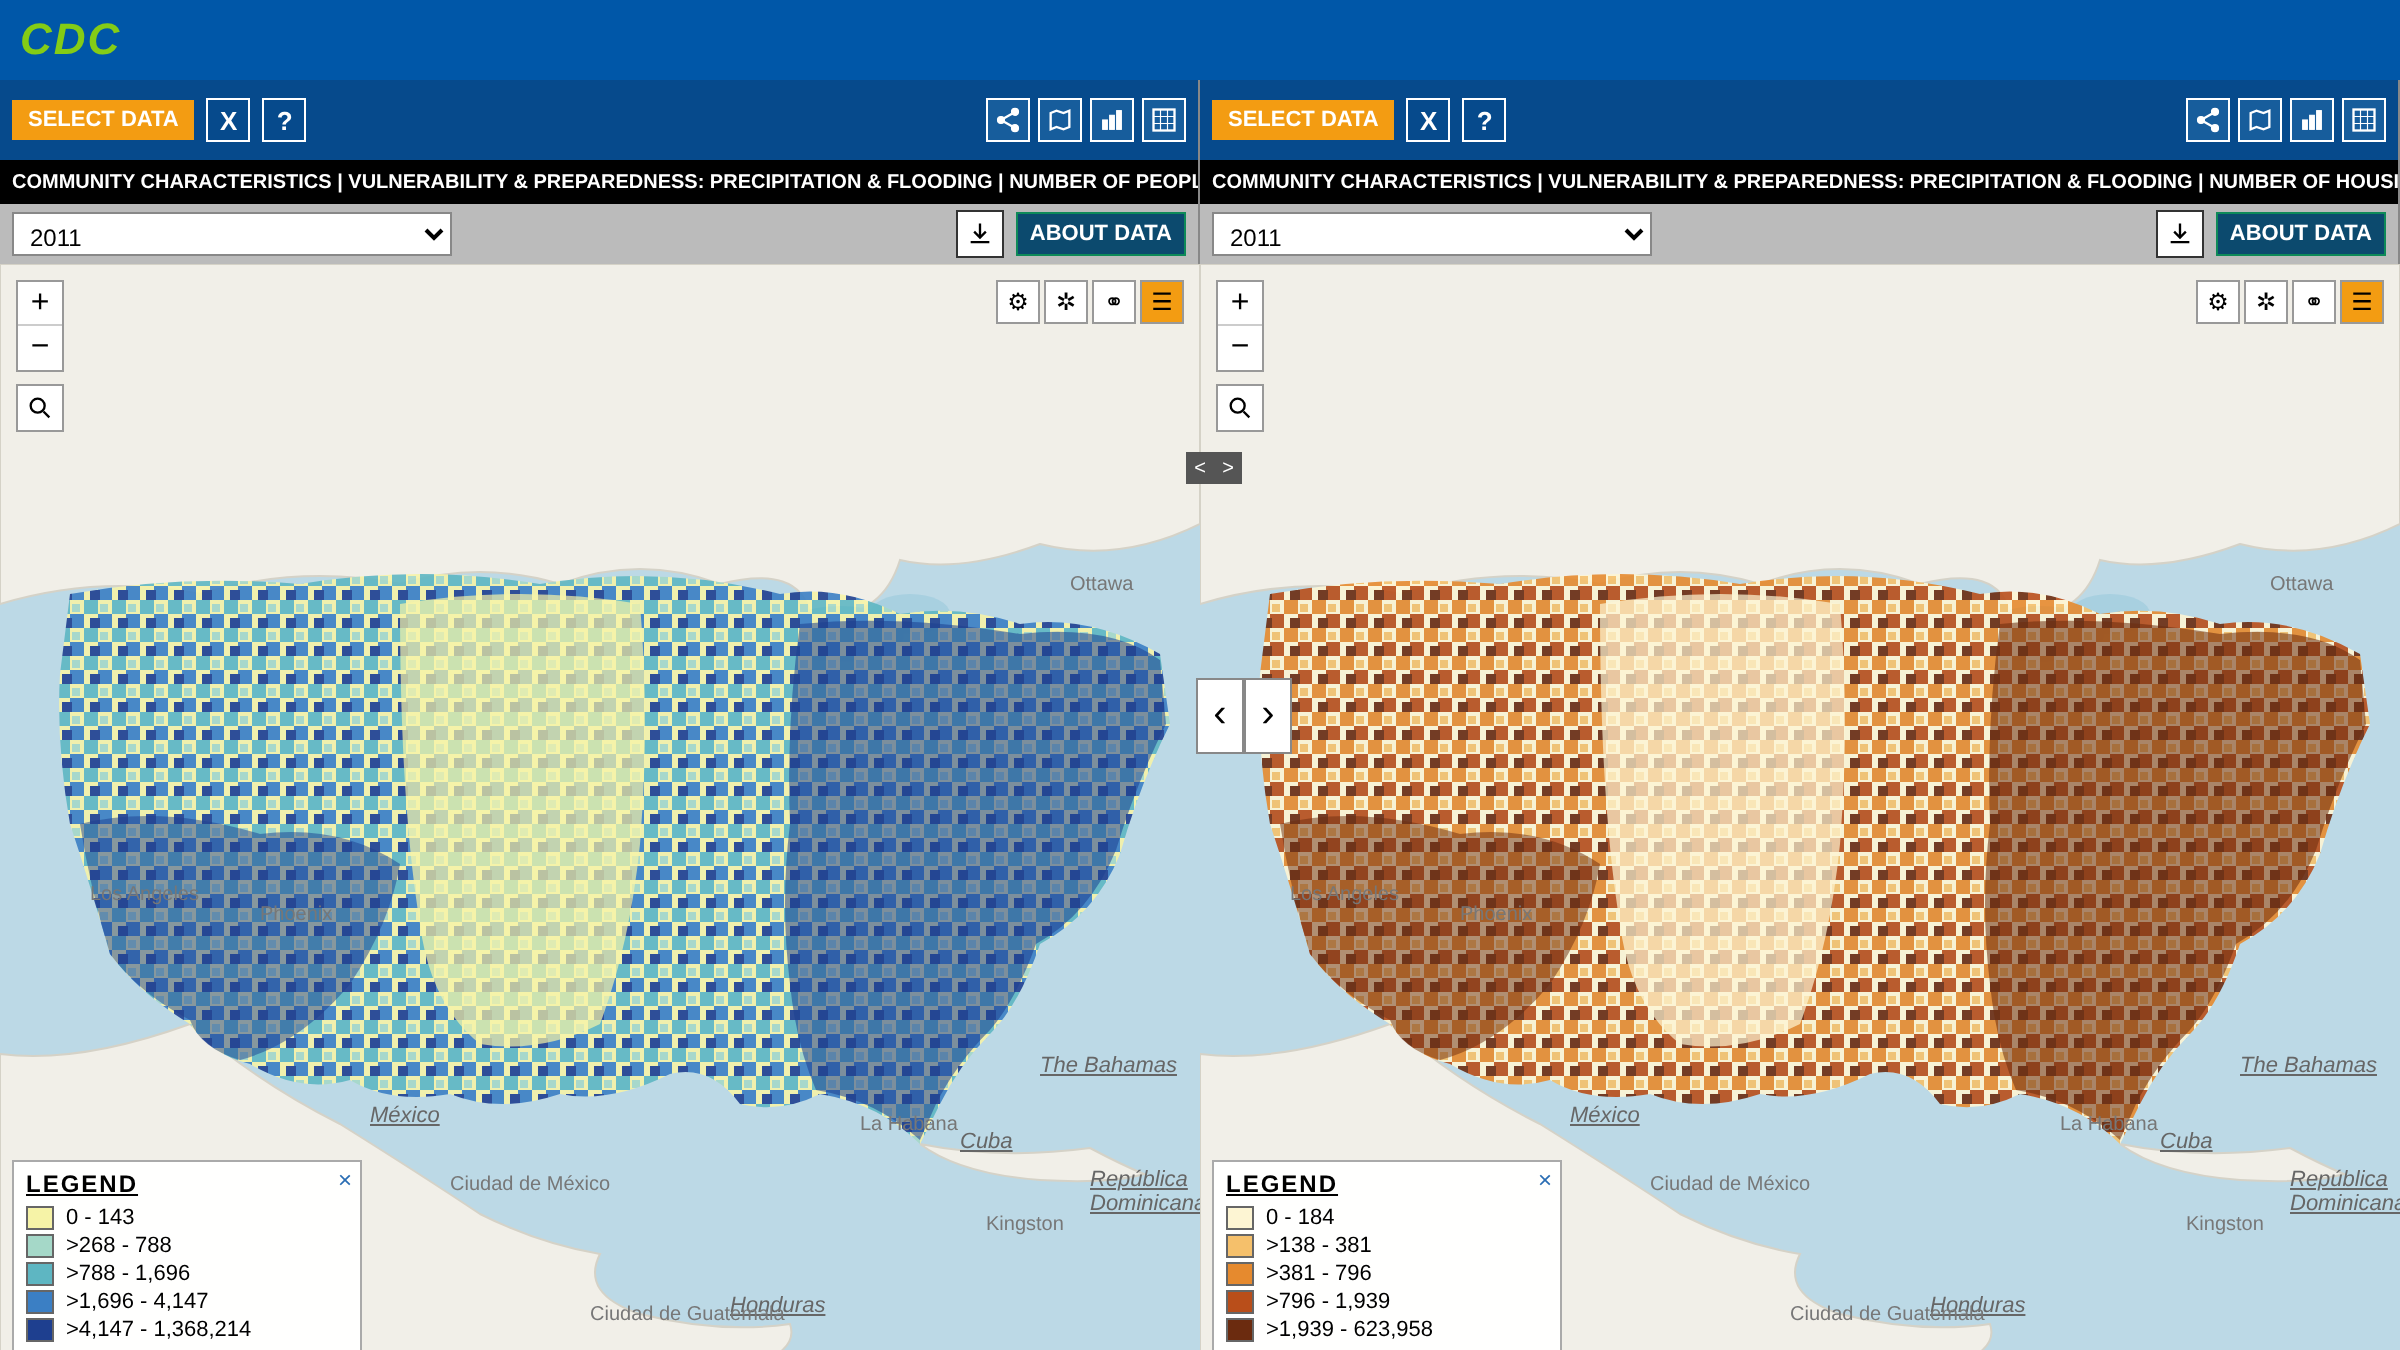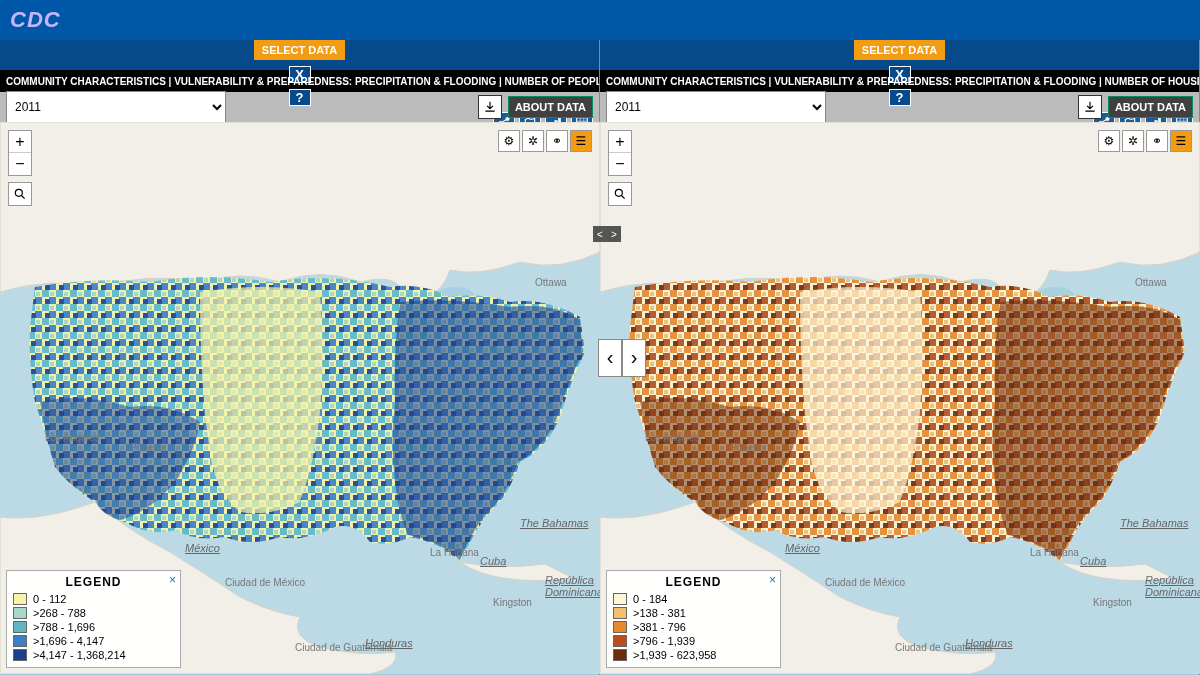--- a/index.html
+++ b/index.html
@@ -1,43 +1,43 @@
 <!DOCTYPE html>
 <html><head>
 <meta charset="utf-8">
 <style>
 * { box-sizing: border-box; margin: 0; padding: 0; }
 body { font-family: Arial, Helvetica, sans-serif; width: 1200px; height: 675px; overflow: hidden; background: #a5c7d9; }
-.header { background: #0057a8; color: #c4b5fd; height: 40px; display: flex; align-items: center; padding: 0 10px; position: relative; }
+.header { background: #0057a8; color: #84cc16; height: 40px; display: flex; align-items: center; padding: 0 10px; position: relative; }
 .cdc-logo { font-size: 22px; font-weight: bold; font-style: italic; letter-spacing: 1px; }
 .title { font-size: 14px; padding-left: 8px; }
 .disclaimer { position: absolute; right: 10px; top: 4px; font-size: 11px; text-decoration: underline; cursor: pointer; margin-top: 42px; }
 .dual { display: flex; height: 635px; position: relative; }
 .panel { width: 600px; height: 100%; border-right: 1px solid #888; position: relative; }
-.toolbar { background: #064a8c; height: 30px; display: flex; align-items: center; padding: 0 6px; gap: 6px; flex-direction: column; }
+.toolbar { background: #064a8c; height: 40px; display: flex; align-items: center; padding: 0 6px; gap: 6px; }
 .select-data { background: #f39c12; color: #fff; font-size: 11px; font-weight: bold; padding: 4px 8px; border: none; cursor: pointer; }
 .toolbtn { width: 22px; height: 22px; border: 1px solid #fff; background: #064a8c; color: #fff; display: flex; align-items: center; justify-content: center; font-size: 13px; font-weight: bold; cursor: pointer; }
 .toolbar-right { margin-left: auto; display: flex; gap: 4px; }
 .toolbar-icon { width: 22px; height: 22px; background: #175d9c; border: 1px solid #fff; display: flex; align-items: center; justify-content: center; cursor: pointer; }
 .toolbar-icon svg { width: 14px; height: 14px; fill: #fff; stroke: #fff; }
 .breadcrumb-bar { background: #000; color: #fff; font-size: 10px; font-weight: bold; padding: 4px 6px; height: 22px; white-space: nowrap; overflow: hidden; text-overflow: ellipsis; display: flex; align-items: center; }
 .filter-row { background: #bbb; height: 30px; display: flex; align-items: center; padding: 3px 6px; gap: 6px; }
-.year-select { width: 220px; height: 32px; border: 1px solid #888; font-size: 12px; background: #fff; padding: 4px 4px; }
+.year-select { width: 220px; height: 22px; border: 1px solid #888; font-size: 12px; background: #fff; padding: 4px 4px; }
 .download-btn { margin-left: auto; width: 24px; height: 24px; border: 1px solid #333; background: #fff; display: flex; align-items: center; justify-content: center; cursor: pointer; }
-.about-data { background: #404040; color: #fff; font-size: 11px; font-weight: bold; padding: 4px 6px; border: 1px solid #0e8a59; cursor: pointer; }
+.about-data { background: #0c4a6e; color: #fff; font-size: 11px; font-weight: bold; padding: 4px 6px; border: 1px solid #0e8a59; cursor: pointer; }
 .map-area { position: relative; width: 600px; height: 552px; background: #bcd9e6; overflow: hidden; }
 .zoom-ctrl { position: absolute; left: 8px; top: 8px; background: #fff; border: 1px solid #999; width: 24px; z-index: 5; }
 .zoom-ctrl div { height: 22px; display: flex; align-items: center; justify-content: center; font-size: 16px; cursor: pointer; border-bottom: 1px solid #ccc; }
 .zoom-ctrl div:last-child { border-bottom: none; }
 .search-ctrl { position: absolute; left: 8px; top: 60px; background: #fff; border: 1px solid #999; width: 24px; height: 24px; display: flex; align-items: center; justify-content: center; z-index: 5; cursor: pointer; }
 .map-tools { position: absolute; top: 8px; right: 8px; display: flex; gap: 2px; z-index: 5; }
 .map-tools .mt { width: 22px; height: 22px; background: #fff; border: 1px solid #999; display: flex; align-items: center; justify-content: center; cursor: pointer; font-size: 12px; }
 .map-tools .mt.active { background: #f39c12; }
 .legend { position: absolute; bottom: 6px; left: 6px; background: rgba(255,255,255,0.95); border: 1px solid #aaa; padding: 4px 6px 6px 6px; z-index: 10; width: 175px; }
-.legend-title { font-size: 12px; font-weight: bold; text-align: center; padding-bottom: 2px; letter-spacing: 1px; }
+.legend-title { font-size: 12px; font-weight: bold; text-align: left; padding-bottom: 2px; letter-spacing: 1px; text-decoration: underline; }
 .legend-close { position: absolute; right: 4px; top: 2px; color: #2a6db3; font-size: 12px; cursor: pointer; }
 .legend-row { display: flex; align-items: center; font-size: 11px; margin-top: 2px; gap: 6px; }
 .legend-sw { width: 14px; height: 12px; border: 1px solid #666; flex-shrink: 0; }
 .compare-handle { position: absolute; left: 598px; top: 50%; transform: translateY(-50%); z-index: 50; display: flex; align-items: center; }
 .handle-btn { width: 24px; height: 38px; background: #fff; border: 1px solid #888; display: flex; align-items: center; justify-content: center; font-size: 20px; cursor: pointer; }
 .mini-toggle { position: absolute; top: 186px; left: 593px; z-index: 51; display: flex; }
 .mini-toggle div { width: 14px; height: 16px; background: #555; color: #fff; font-size: 10px; display: flex; align-items: center; justify-content: center; cursor: pointer; }
 
 .basemap { position: absolute; inset: 0; }
 .ocean { fill: #bcd9e6; }
@@ -161,21 +161,21 @@
       <div class="label country" style="left:545px; top:452px;">República Dominicana</div>
       <div class="label" style="left:493px; top:475px;">Kingston</div>
       <div class="label country" style="left:365px; top:515px;">Honduras</div>
       <div class="label" style="left:295px; top:520px;">Ciudad de Guatemala</div>
       <div class="legend">
         <div class="legend-close">×</div>
         <div class="legend-title">LEGEND</div>
         <div id="legend0">
             <div class="legend-row">
               <div class="legend-sw" style="background: rgb(246, 243, 167);"></div>
-              <span>0 - 112</span>
+              <span>0 - 143</span>
             </div>
             <div class="legend-row">
               <div class="legend-sw" style="background: rgb(165, 216, 200);"></div>
               <span>&gt;268 - 788</span>
             </div>
             <div class="legend-row">
               <div class="legend-sw" style="background: rgb(94, 182, 194);"></div>
               <span>&gt;788 - 1,696</span>
             </div>
             <div class="legend-row">

